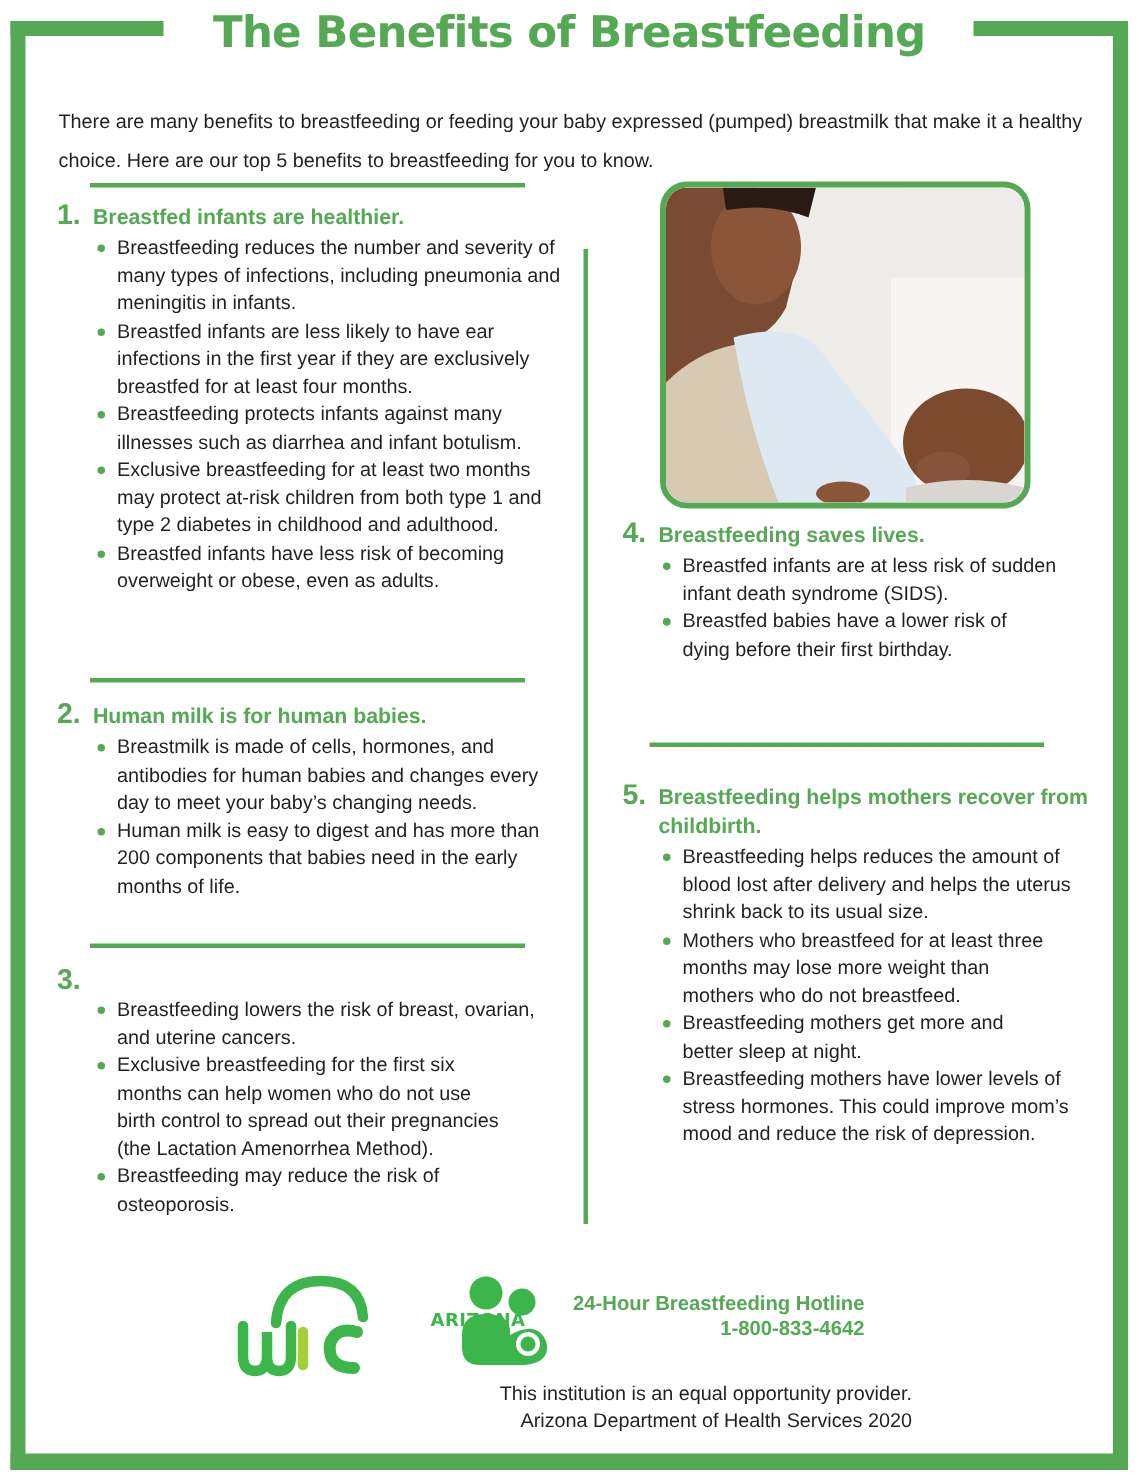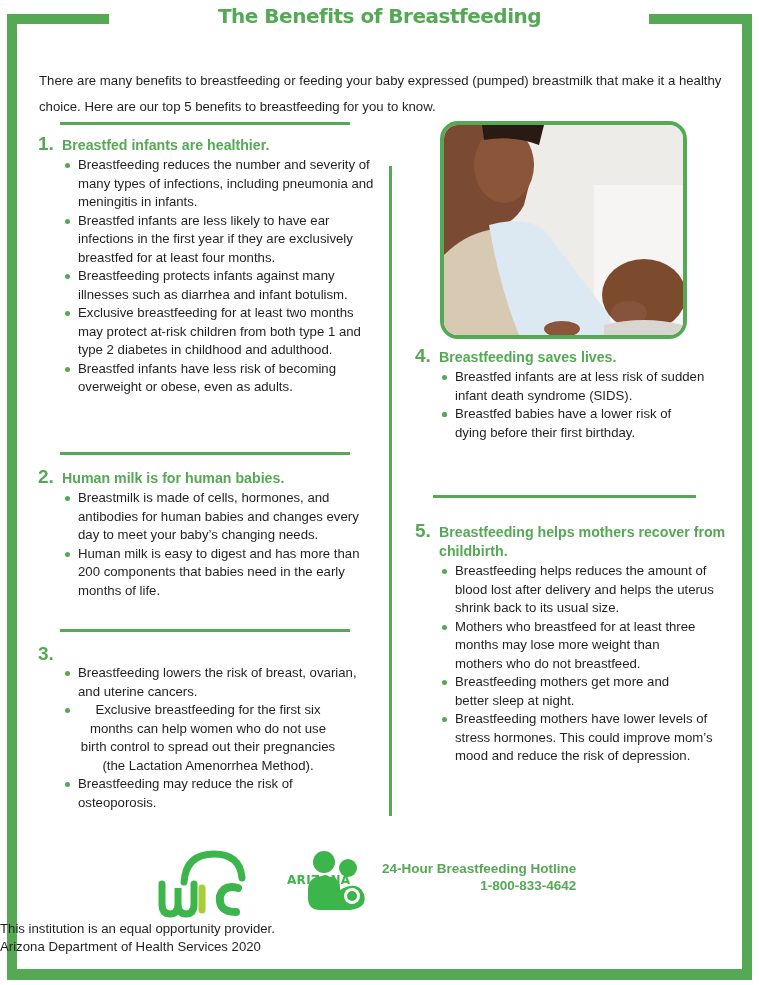--- a/index.html
+++ b/index.html
@@ -1,20 +1,20 @@
 <!DOCTYPE html>
 <html><head>
   <meta charset="utf-8">
   <style>
     html, body { margin: 0; padding: 0; background: #ffffff; }
     body { width: 759px; height: 985px; position: relative; overflow: hidden;
            font-family: "Liberation Sans", "DejaVu Sans", sans-serif; color: #231f20; }
     .frame { position: absolute; background: #56a954; }
     .title { position: absolute; left: 0; width: 759px; top: 4px; text-align: center;
-             font-family: "DejaVu Sans", sans-serif; font-weight: bold; font-size: 20px;
+             font-family: "DejaVu Sans", sans-serif; font-weight: bold; font-size: 29px;
              color: #56a954; letter-spacing: -0.5px; }
     .intro { position: absolute; left: 39px; top: 68px; width: 690px; font-size: 13.2px;
              line-height: 26px; color: #231f20; }
     .rule { position: absolute; height: 3px; background: #56a954; }
     .vrule { position: absolute; width: 3px; background: #56a954; left: 389px; top: 166px; height: 650px; }
     .section { position: absolute; }
     .sec-head { display: flex; align-items: baseline; font-weight: bold; color: #56a954;
                 font-size: 14.2px; line-height: 19px; }
     .sec-num { font-size: 19px; width: 24px; flex: none; color: #56a954; }
     .sec-title { flex: 1; }
@@ -23,21 +23,21 @@
     ul.bullets li .dot { position: absolute; left: 3px; top: 7px; width: 5px; height: 5px; border-radius: 50%; background: #56a954; }
     .photo { position: absolute; left: 440px; top: 121px; width: 247px; height: 218px;
              border: 4px solid #56a954; border-radius: 18px; overflow: hidden; box-sizing: border-box;
              background: linear-gradient(135deg, #e8e6e3 0%, #f3f2f0 50%, #e9e7e4 100%); }
     .logo-wic { position: absolute; left: 156px; top: 848px; width: 90px; height: 70px; }
     .logo-az { position: absolute; left: 243px; top: 873px; font-weight: bold; font-size: 12px;
                color: #3cb54a; letter-spacing: 0.3px; font-family: "DejaVu Sans", sans-serif; margin-left: 44px; }
     .logo-family { position: absolute; left: 306px; top: 850px; width: 64px; height: 62px; }
     .hotline { position: absolute; left: 382px; top: 860px; font-weight: bold; color: #56a954;
                font-size: 13.5px; line-height: 17px; text-align: right; }
-    .footer { position: absolute; left: 0; width: 608px; top: 920px; text-align: left;
+    .footer { position: absolute; left: 0; width: 608px; top: 920px; text-align: right;
               font-size: 13.2px; line-height: 18px; color: #231f20; }
   </style>
 </head>
 <body>
 
 <div class="frame" style="left:7px; top:14px; width:102px; height:10px;"></div>
 <div class="frame" style="left:649px; top:14px; width:103px; height:10px;"></div>
 <div class="frame" style="left:7px; top:14px; width:10px; height:966px;"></div>
 <div class="frame" style="left:742px; top:14px; width:10px; height:966px;"></div>
 <div class="frame" style="left:7px; top:969px; width:745px; height:11px;"></div>
@@ -76,21 +76,21 @@
 </div>
 
 <div class="rule" style="left:60px; top:629px; width:290px;"></div>
 
 <div class="section" style="left:38px; top:644px; width:340px;">
   <div class="sec-head">
     <span class="sec-num">3.</span>
   </div>
   <ul class="bullets">
     <li><span class="dot"></span><span>Breastfeeding lowers the risk of breast, ovarian, and uterine cancers.</span></li>
-    <li style="padding-right:40px;text-align:center;"><span class="dot"></span><span>Exclusive breastfeeding for the first six months can help women who do not use birth control to spread out their pregnancies (the Lactation Amenorrhea Method).</span></li>
+    <li style="padding-right:40px;"><span class="dot"></span><span>Exclusive breastfeeding for the first six months can help women who do not use birth control to spread out their pregnancies (the Lactation Amenorrhea Method).</span></li>
     <li style="padding-right:60px;"><span class="dot"></span><span>Breastfeeding may reduce the risk of osteoporosis.</span></li>
   </ul>
 </div>
 
 <div class="vrule"></div>
 
 <div class="photo">
   <svg width="239" height="210" viewBox="0 0 239 210">
     <rect x="0" y="0" width="239" height="210" fill="#eeece9"></rect>
     <rect x="150" y="60" width="89" height="150" fill="#f6f5f3"></rect>

